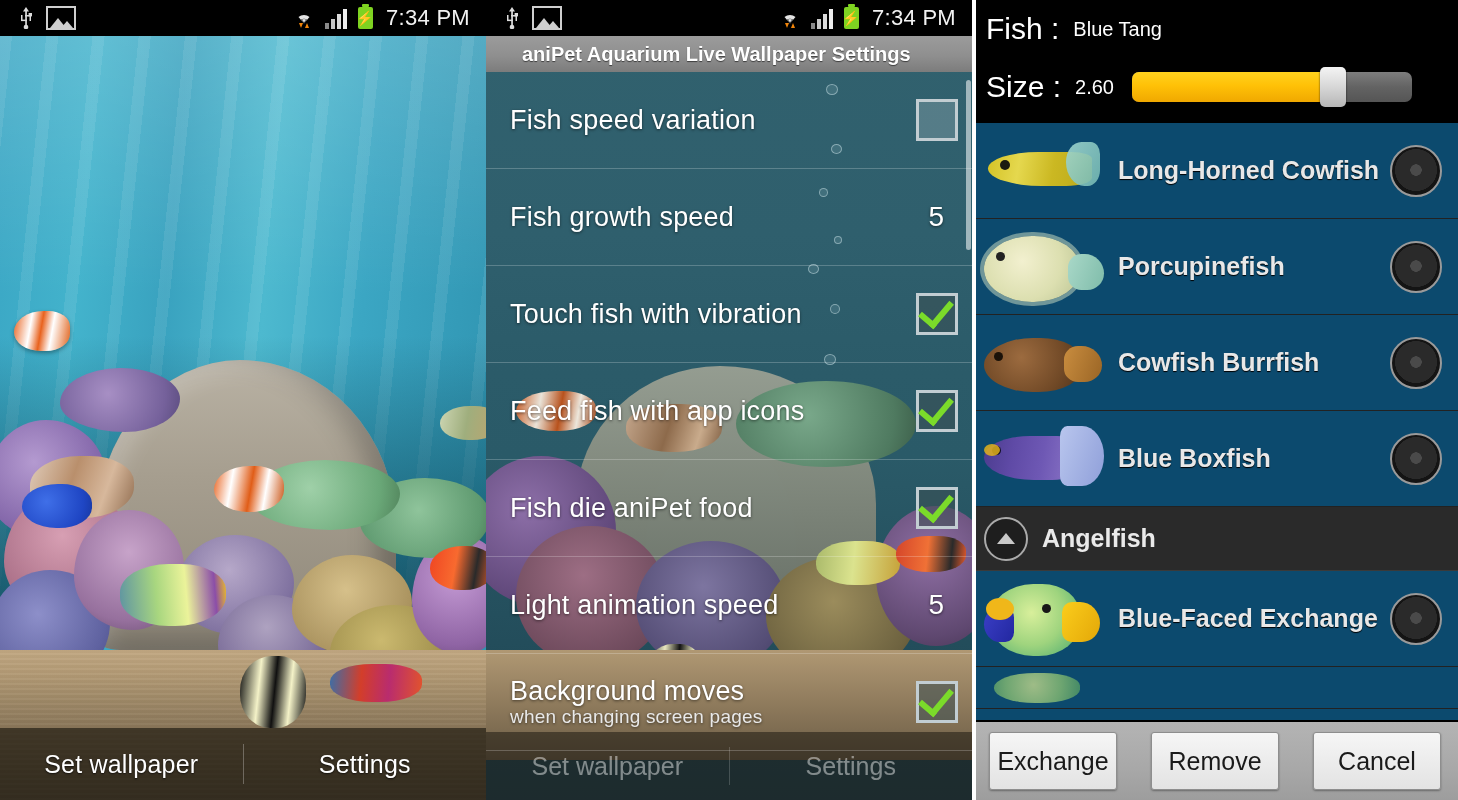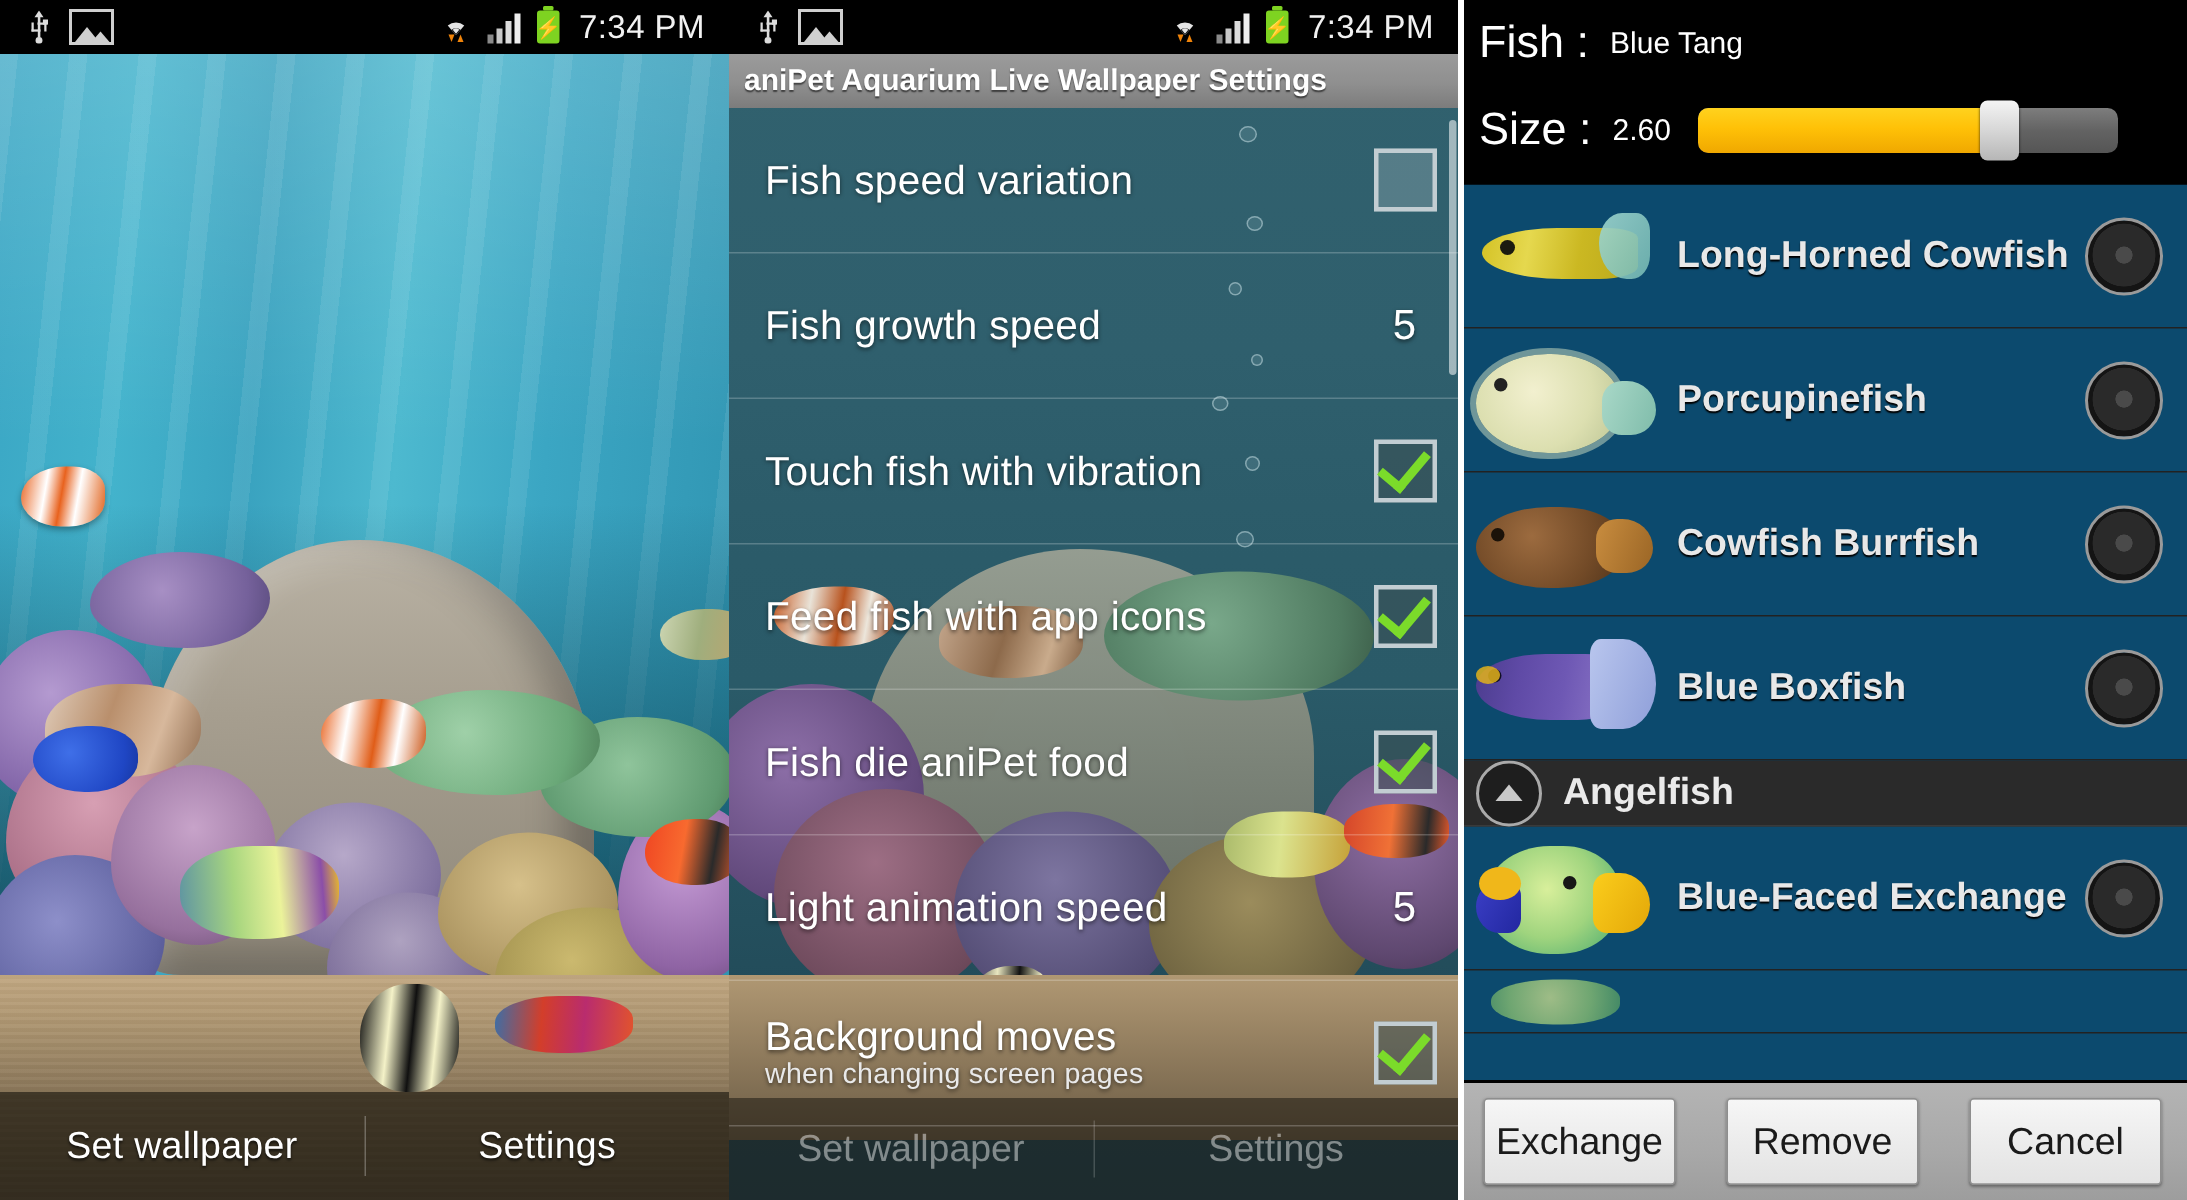--- a/index.html
+++ b/index.html
@@ -112,22 +112,23 @@
   }
   .set-sand{position:absolute;left:0;right:0;bottom:40px;height:110px;
     background:linear-gradient(180deg,#b09873 0%,#8e7a5c 50%,#6b5c45 100%);}
 
   .set-title{
     position:absolute;top:36px;left:0;width:486px;height:36px;z-index:30;
     background:linear-gradient(180deg,#9b9b9b 0%, #8f8f8f 55%, #7c7c7c 100%);
     display:flex;align-items:center;
   }
   .set-title span{
-    color:#fff;font-size:20px;font-weight:bold;padding-left:10px;
+    color:#fff;font-size:20px;font-weight:bold;
     text-shadow:0 1px 1px rgba(0,0,0,.55);
+    margin-left:36px;
   }
 
   .prefs{position:absolute;top:72px;left:0;width:486px;bottom:0;z-index:28;}
   .pref{
     position:relative;height:97px;display:flex;align-items:center;
     border-bottom:1px solid rgba(255,255,255,.22);
     padding:0 14px 0 24px;box-sizing:border-box;
   }
   .pref .p-label{
     color:#fff;font-size:27px;letter-spacing:.2px;line-height:1.05;
@@ -186,21 +187,21 @@
   .fthumb{width:128px;height:78px;margin-left:8px;flex:0 0 128px;position:relative;}
   .fname{color:#e8e8e8;font-size:25px;font-weight:bold;flex:1;padding-left:10px;
     text-shadow:0 1px 1px #000;}
   .radio{
     width:48px;height:48px;border-radius:50%;flex:0 0 48px;margin-right:16px;
     border:2px solid #9a9a9a;
     background:radial-gradient(circle at 50% 48%, #4a4a4a 0 16%, #2a2a2a 17% 60%, #141414 61% 100%);
     display:flex;align-items:center;justify-content:center;
   }
   .grouphdr{
-    height:44px;display:flex;align-items:center;background:#2a2a2a;
+    height:64px;display:flex;align-items:center;background:#2a2a2a;
     border-bottom:1px solid #3a3a3a;box-sizing:border-box;
   }
   .grouphdr .gicon{
     width:40px;height:40px;border-radius:50%;margin-left:12px;flex:0 0 40px;
     border:2px solid #aaa;background:#1e1e1e;display:flex;align-items:center;justify-content:center;
   }
   .grouphdr .gicon i{
     display:block;width:0;height:0;border-left:9px solid transparent;border-right:9px solid transparent;
     border-bottom:11px solid #c9c9c9;
   }

